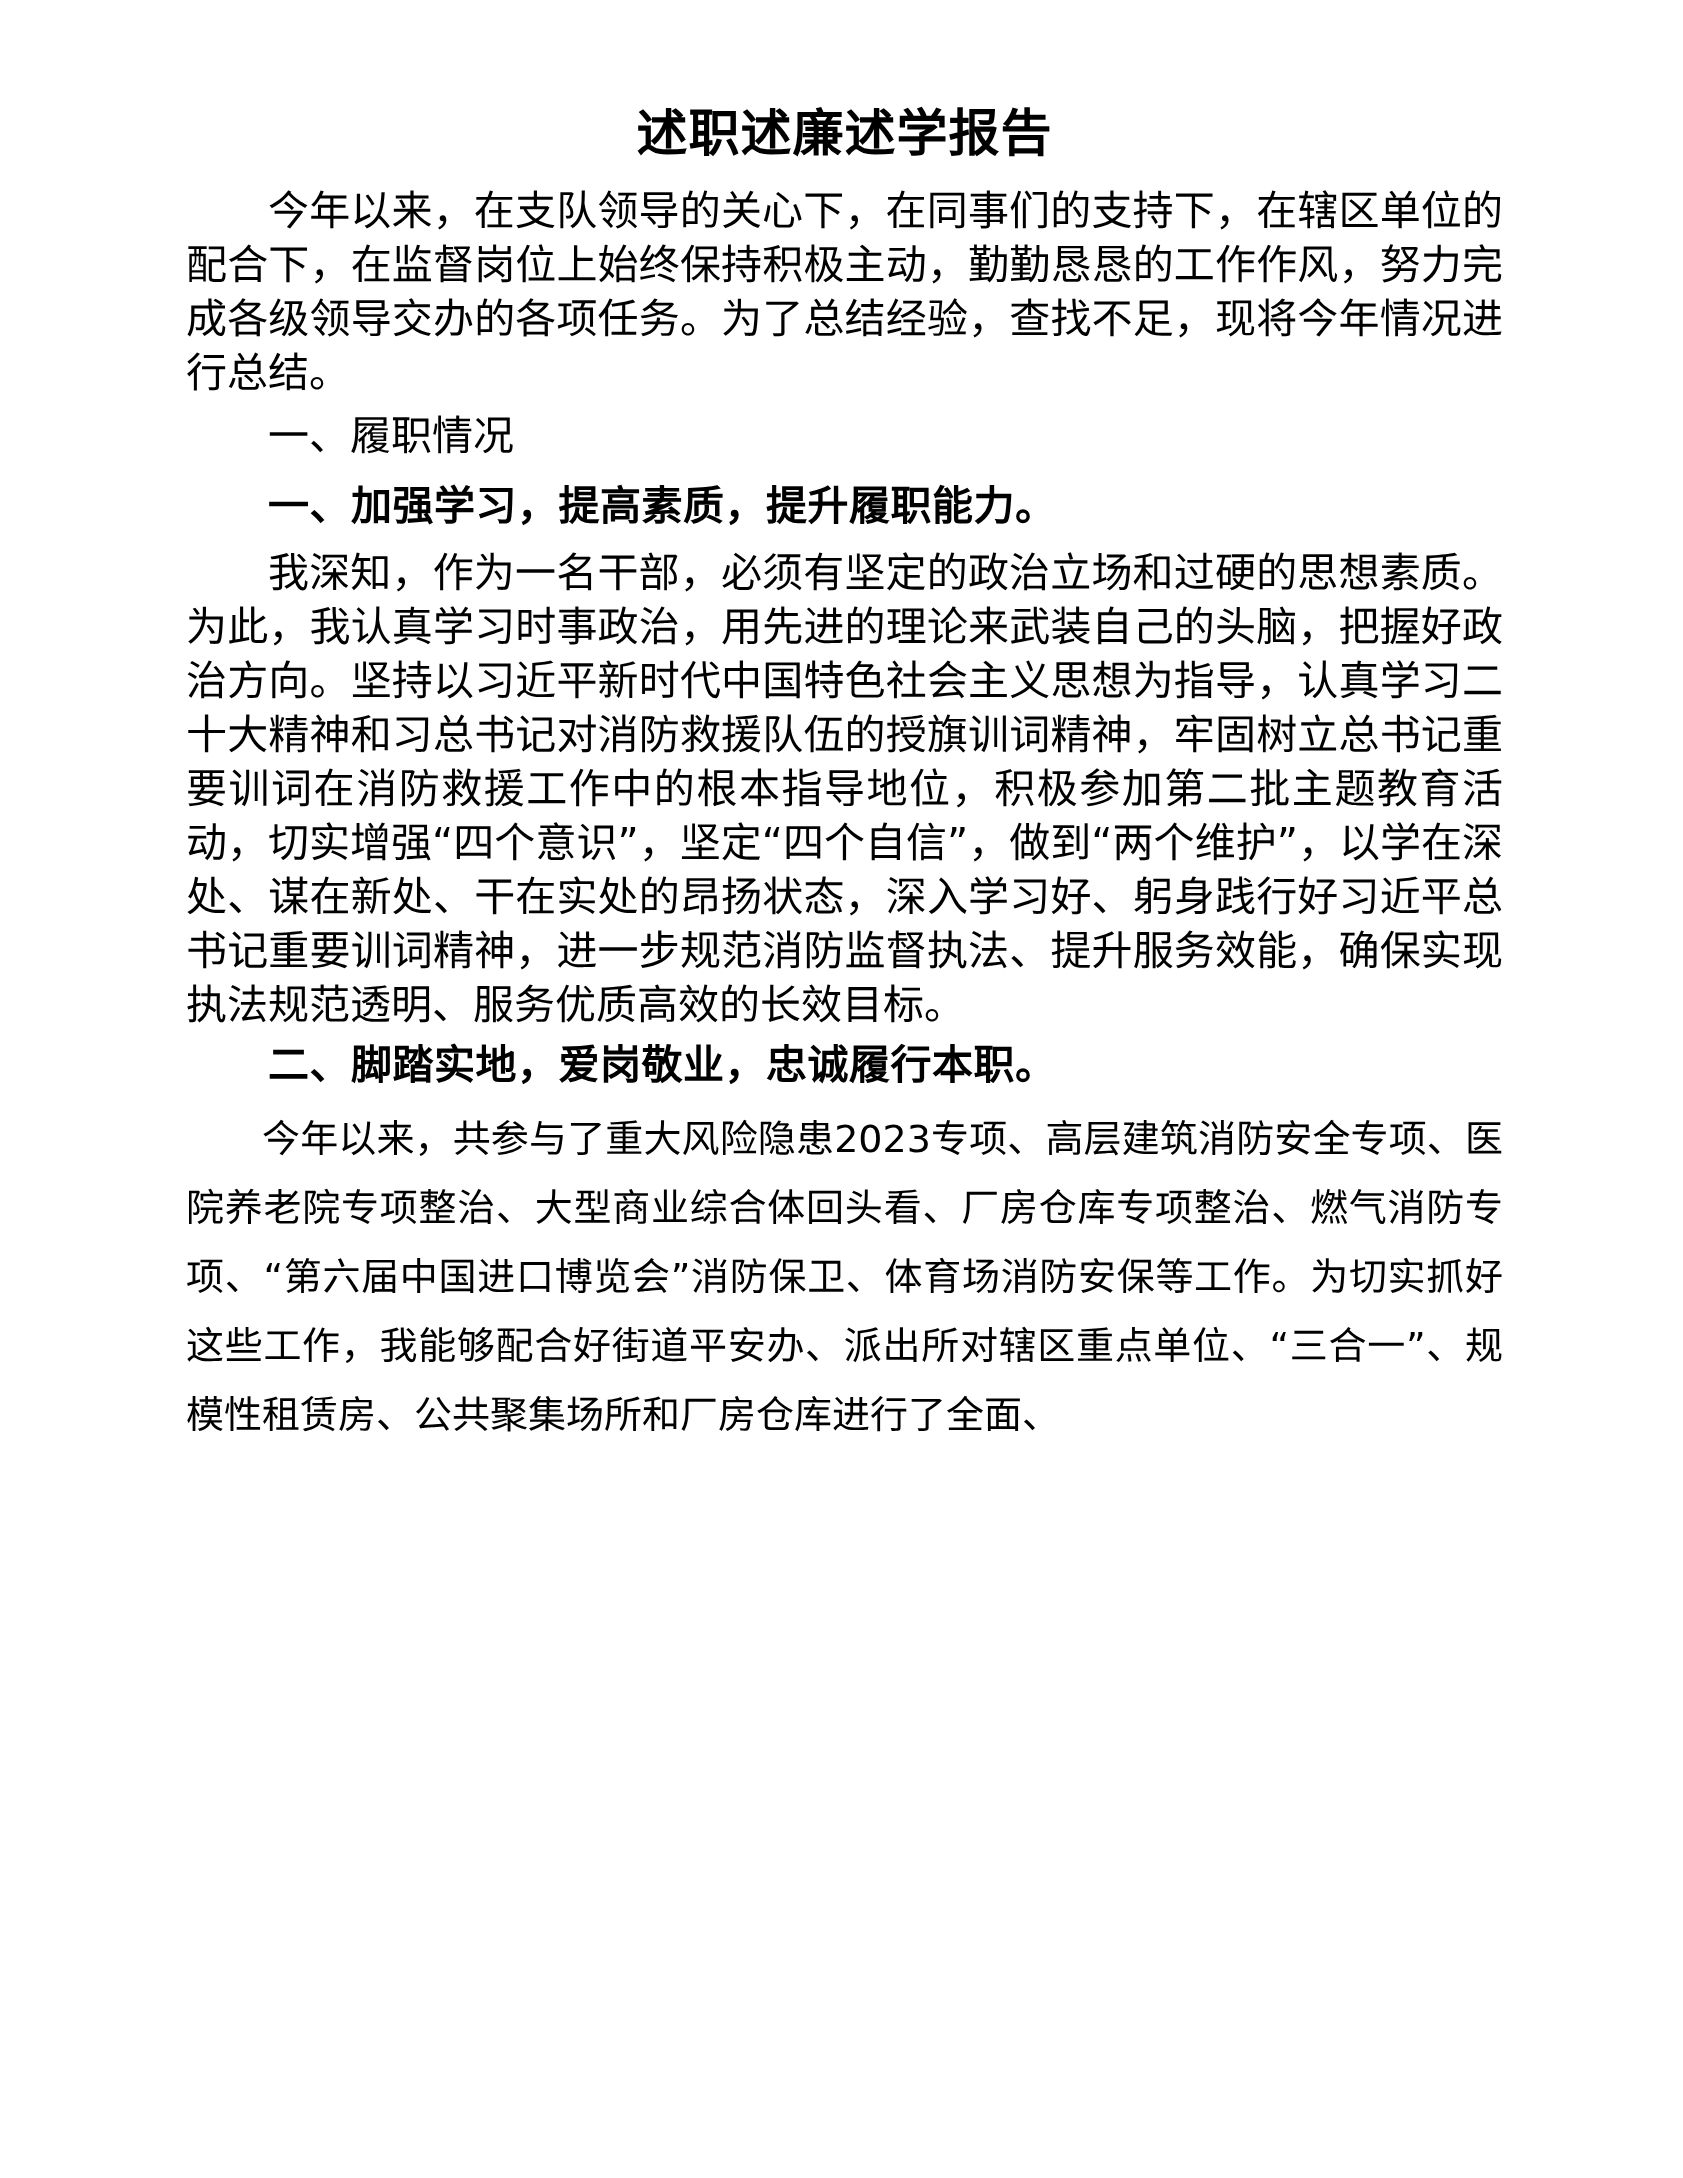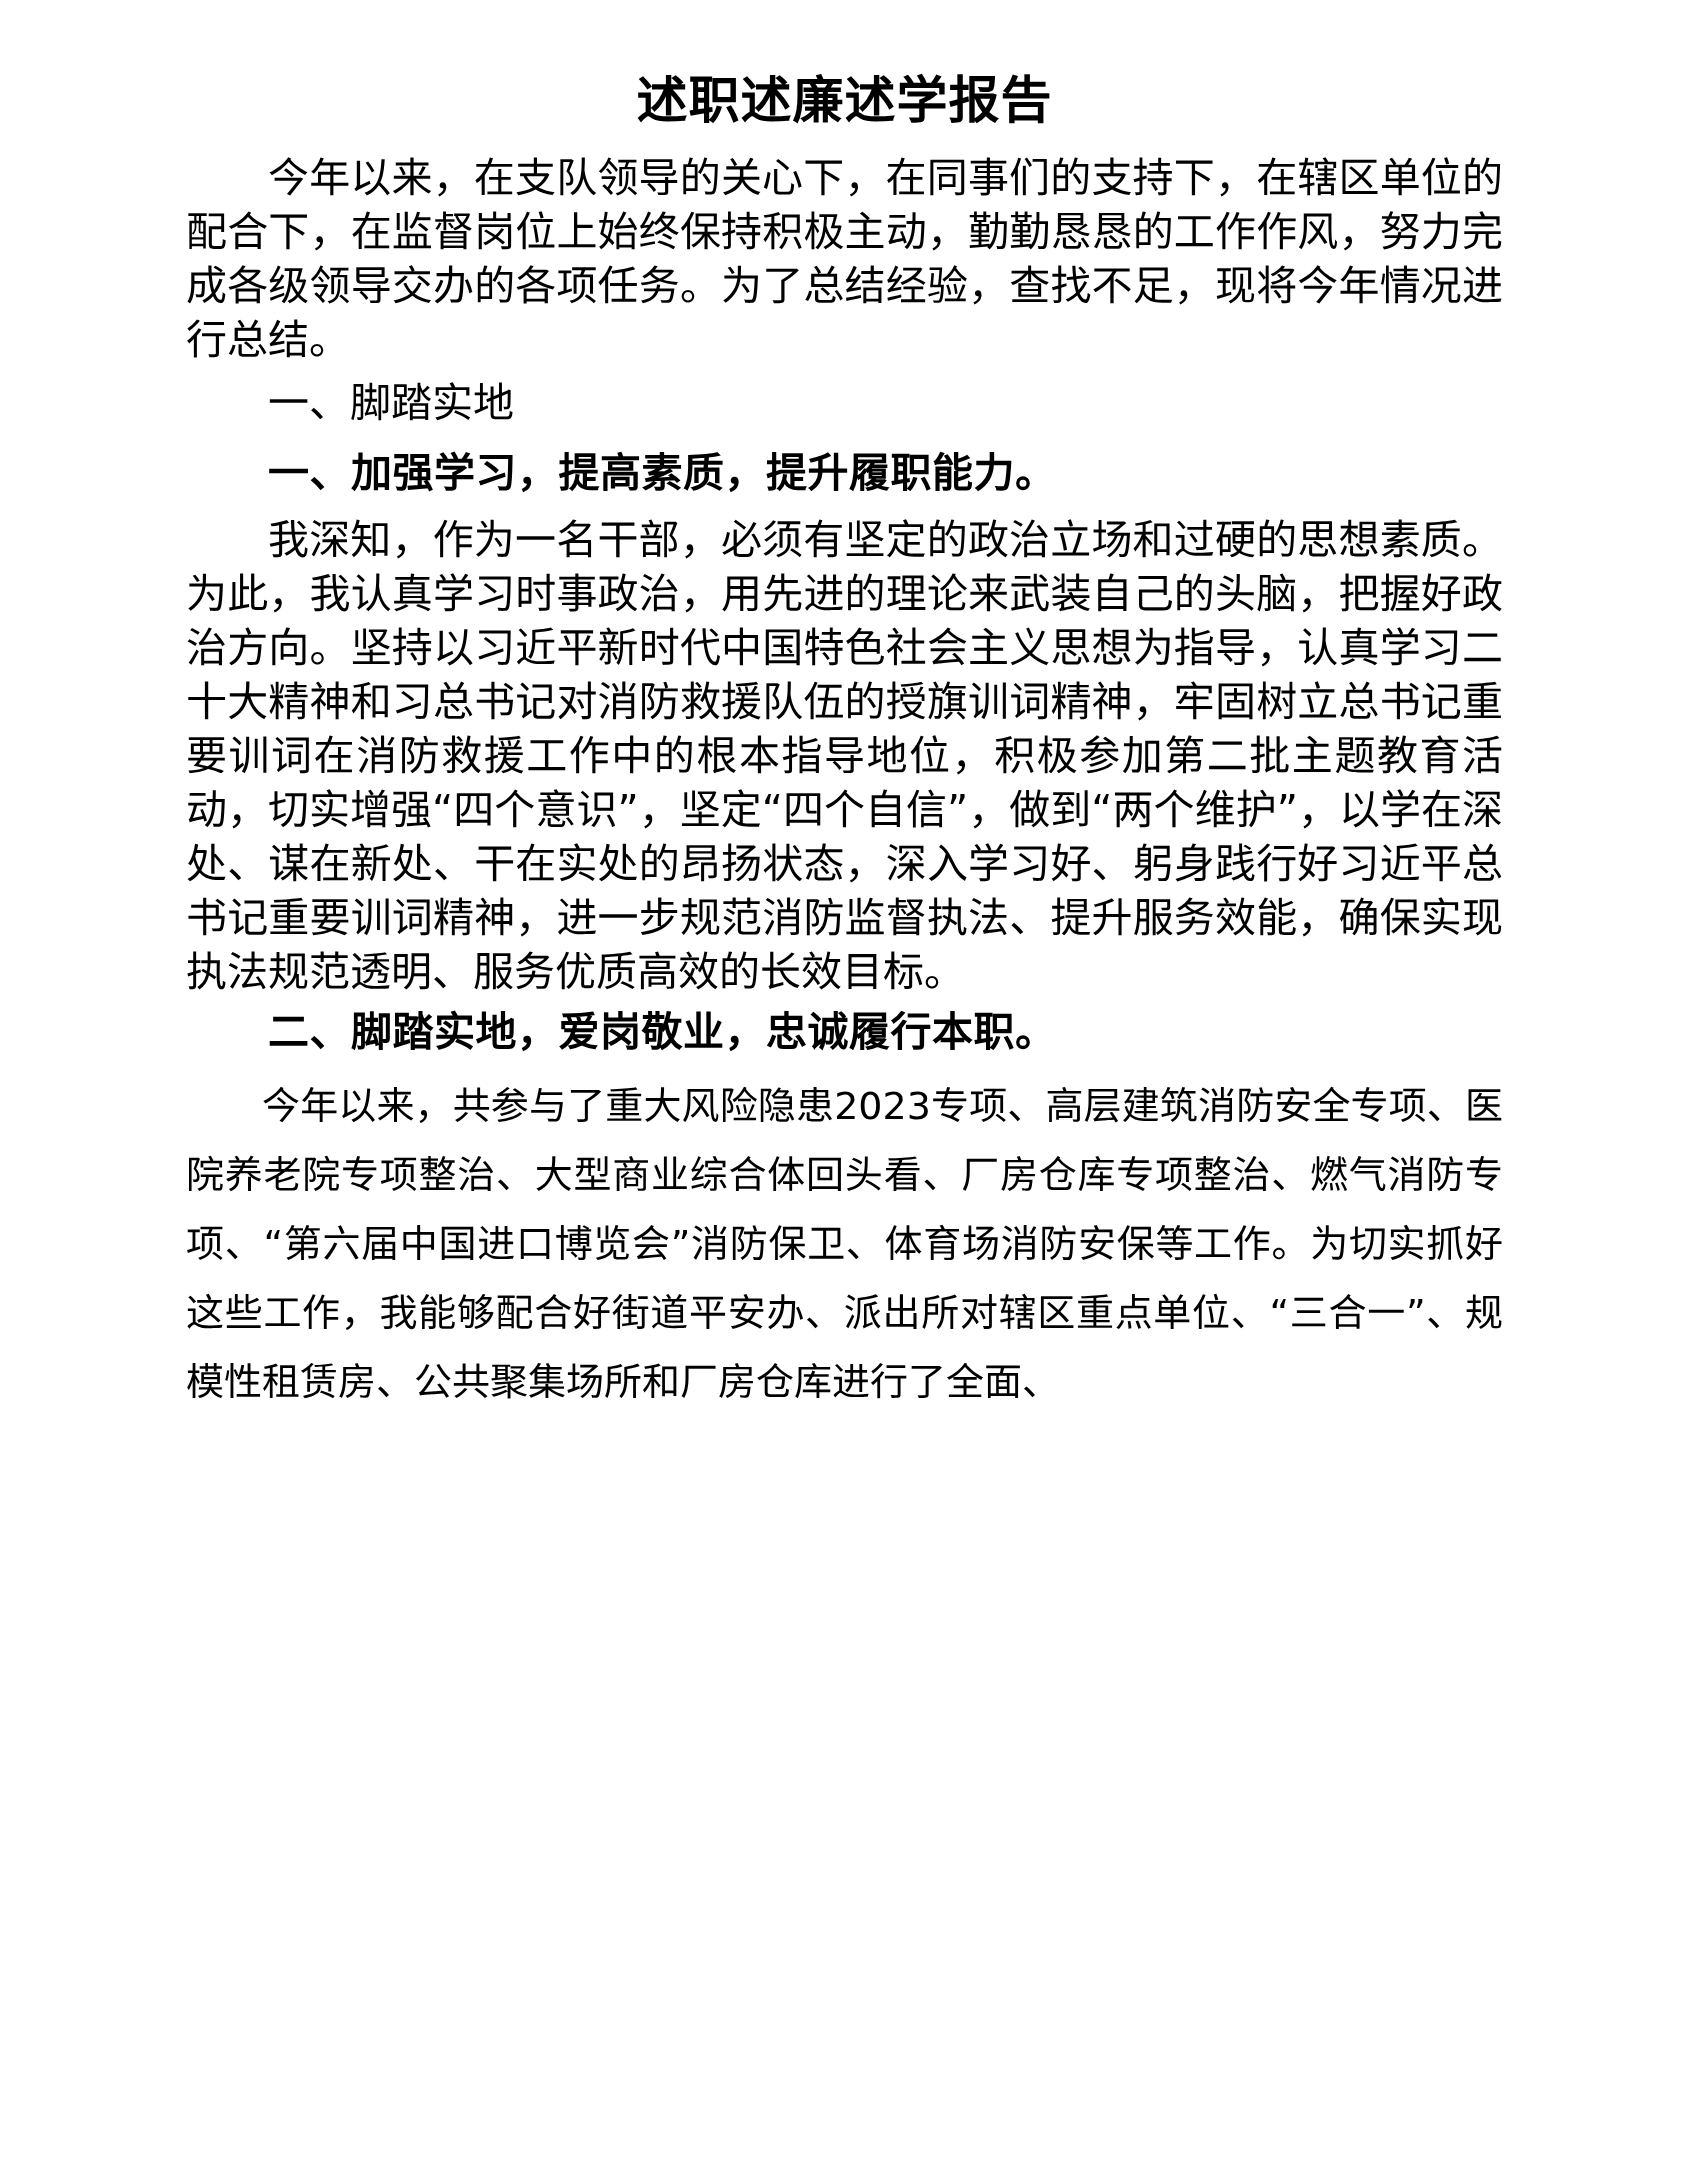--- a/index.html
+++ b/index.html
@@ -33,21 +33,21 @@
     width: 1317px;
   }
 
   .doc-title {
     text-align: center;
     font-size: 51px;
     font-weight: bold;
     line-height: 1.25;
     letter-spacing: 1px;
     margin: 0;
-    padding-top: 69px;
+    padding-top: 102px;
     padding-bottom: 18px;
     white-space: nowrap;
   }
 
   .para {
     font-size: 41px;
     line-height: 54px;
     text-align: justify;
     text-justify: inter-character;
     text-align-last: left;
@@ -88,21 +88,21 @@
 </head>
 <body>
 
 <div class="page">
   <div class="page-inner">
 
     <h1 class="doc-title">述职述廉述学报告</h1>
 
     <p class="para indent">今年以来，在支队领导的关心下，在同事们的支持下，在辖区单位的配合下，在监督岗位上始终保持积极主动，勤勤恳恳的工作作风，努力完成各级领导交办的各项任务。为了总结经验，查找不足，现将今年情况进行总结。</p>
 
-    <p class="sub-line">一、脚踏实地</p>
+    <p class="sub-line">一、履职情况</p>
 
     <p class="heading-bold">一、加强学习，提高素质，提升履职能力。</p>
 
     <p class="para indent">我深知，作为一名干部，必须有坚定的政治立场和过硬的思想素质。为此，我认真学习时事政治，用先进的理论来武装自己的头脑，把握好政治方向。坚持以习近平新时代中国特色社会主义思想为指导，认真学习二十大精神和习总书记对消防救援队伍的授旗训词精神，牢固树立总书记重要训词在消防救援工作中的根本指导地位，积极参加第二批主题教育活动，切实增强“四个意识”，坚定“四个自信”，做到“两个维护”，以学在深处、谋在新处、干在实处的昂扬状态，深入学习好、躬身践行好习近平总书记重要训词精神，进一步规范消防监督执法、提升服务效能，确保实现执法规范透明、服务优质高效的长效目标。</p>
 
     <p class="heading-bold">二、脚踏实地，爱岗敬业，忠诚履行本职。</p>
 
     <p class="para small indent">今年以来，共参与了重大风险隐患2023专项、高层建筑消防安全专项、医院养老院专项整治、大型商业综合体回头看、厂房仓库专项整治、燃气消防专项、“第六届中国进口博览会”消防保卫、体育场消防安保等工作。为切实抓好这些工作，我能够配合好街道平安办、派出所对辖区重点单位、“三合一”、规模性租赁房、公共聚集场所和厂房仓库进行了全面、</p>
 
   </div>

